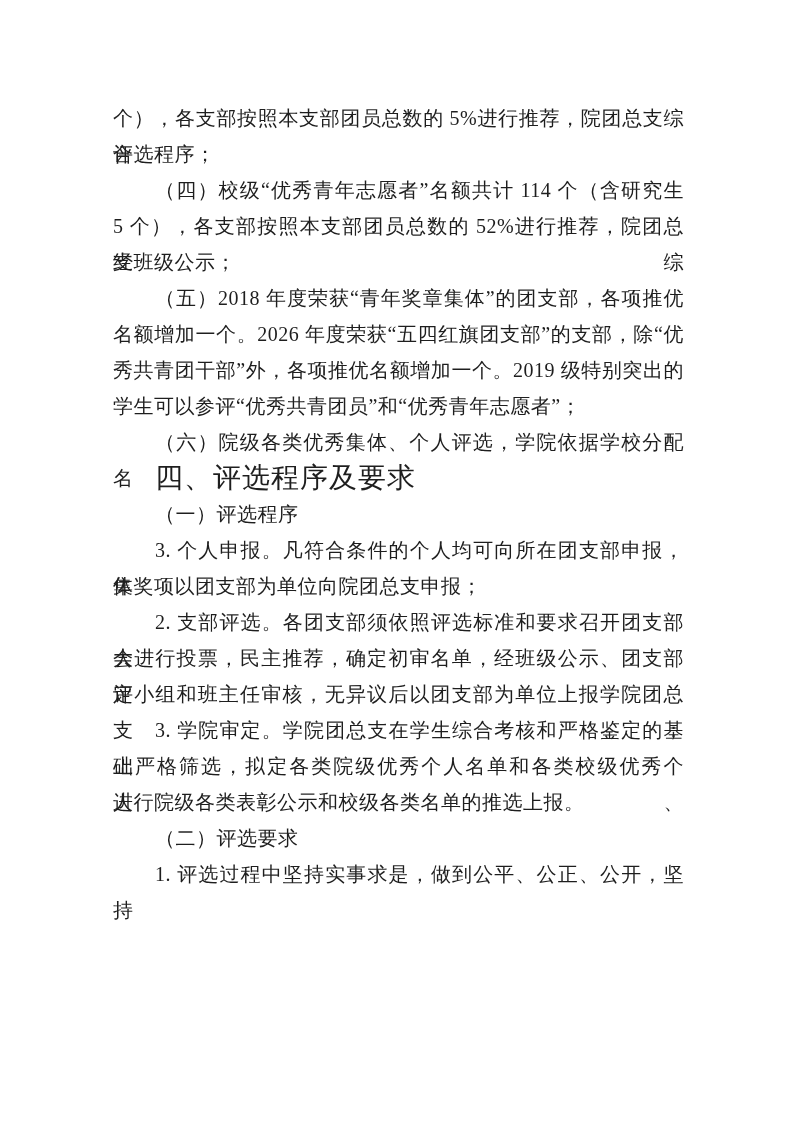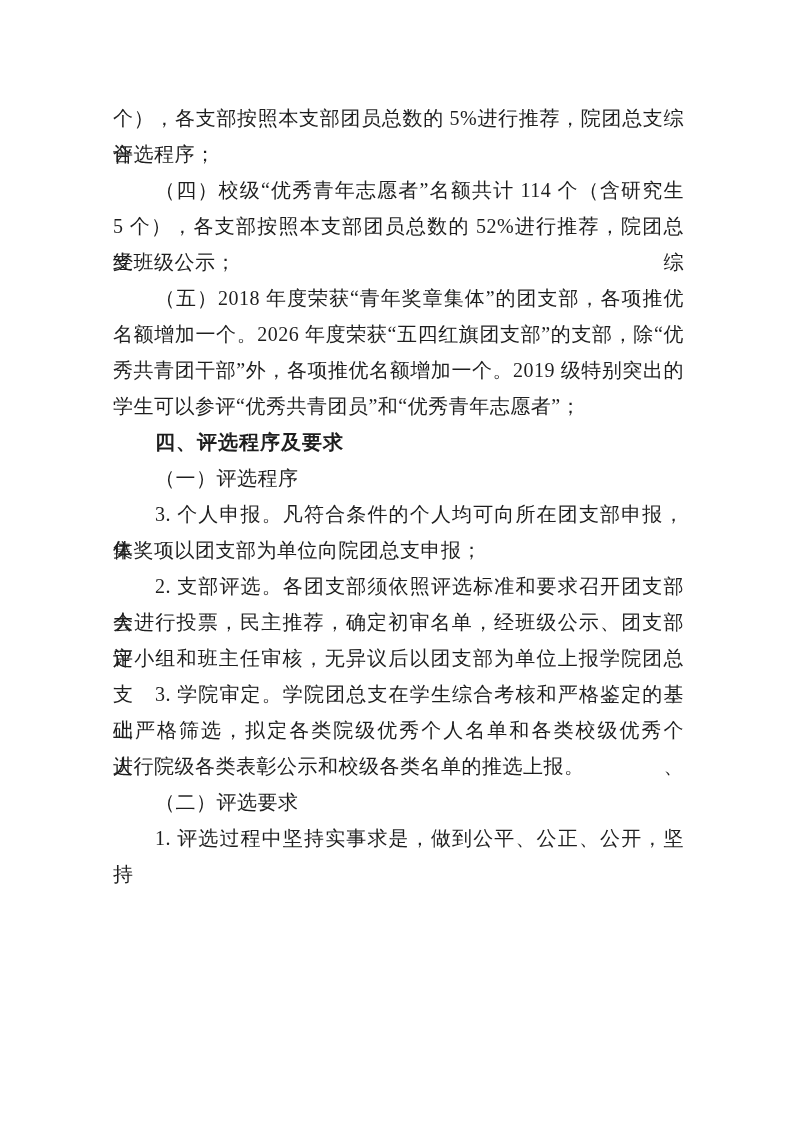--- a/index.html
+++ b/index.html
@@ -36,39 +36,40 @@
   }
   .line.fill {
     text-align: justify;
     text-align-last: justify;
   }
   .line.indent {
     text-indent: 42px;
   }
   .line.heading {
     font-family: "Liberation Sans", "DejaVu Sans", sans-serif;
-    font-weight: bold;
-    font-size: 20px;
+    font-weight: normal;
+    font-size: 28px;
     letter-spacing: 1px;
   }
 </style>
 </head>
 <body>
 
 <div class="page">
   <div class="content" id="doc-content">
       <div class="line fill">个），各支部按照本支部团员总数的 5%进行推荐，院团总支综合</div>
       <div class="line">评选程序；</div>
       <div class="line indent fill">（四）校级“优秀青年志愿者”名额共计 114 个（含研究生</div>
       <div class="line fill">5 个），各支部按照本支部团员总数的 52%进行推荐，院团总支综</div>
       <div class="line">经班级公示；</div>
       <div class="line indent fill">（五）2018 年度荣获“青年奖章集体”的团支部，各项推优</div>
       <div class="line fill">名额增加一个。2026 年度荣获“五四红旗团支部”的支部，除“优</div>
       <div class="line fill">秀共青团干部”外，各项推优名额增加一个。2019 级特别突出的</div>
       <div class="line">学生可以参评“优秀共青团员”和“优秀青年志愿者”；</div>
+      <div class="line indent fill">（六）院级各类优秀集体、个人评选，学院依据学校分配名</div>
       <div class="line indent heading">四、评选程序及要求</div>
       <div class="line indent">（一）评选程序</div>
       <div class="line indent fill">3. 个人申报。凡符合条件的个人均可向所在团支部申报，集</div>
       <div class="line">体奖项以团支部为单位向院团总支申报；</div>
       <div class="line indent fill">2. 支部评选。各团支部须依照评选标准和要求召开团支部大</div>
       <div class="line fill">会进行投票，民主推荐，确定初审名单，经班级公示、团支部评</div>
       <div class="line fill">定小组和班主任审核，无异议后以团支部为单位上报学院团总支；</div>
       <div class="line indent fill">3. 学院审定。学院团总支在学生综合考核和严格鉴定的基础</div>
       <div class="line fill">上严格筛选，拟定各类院级优秀个人名单和各类校级优秀个人、</div>
       <div class="line">进行院级各类表彰公示和校级各类名单的推选上报。</div>

